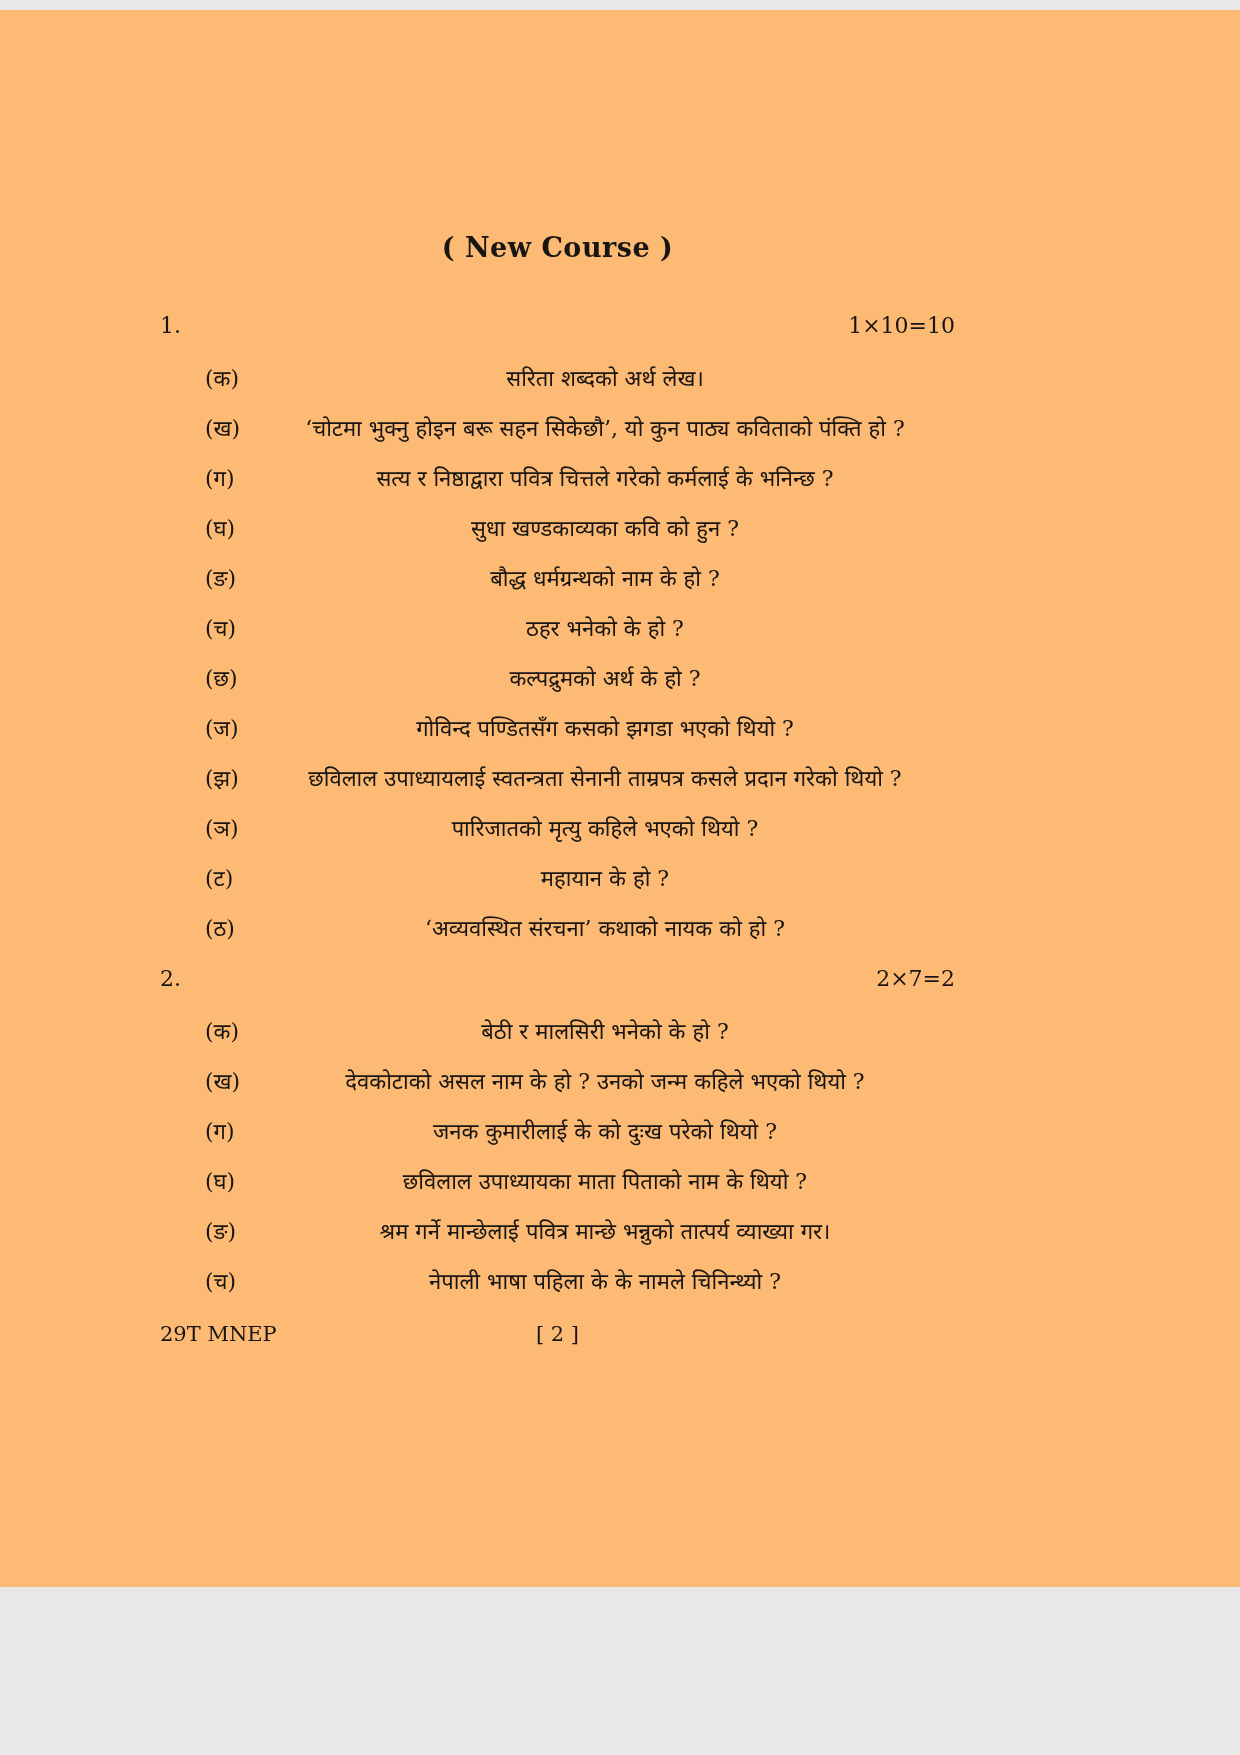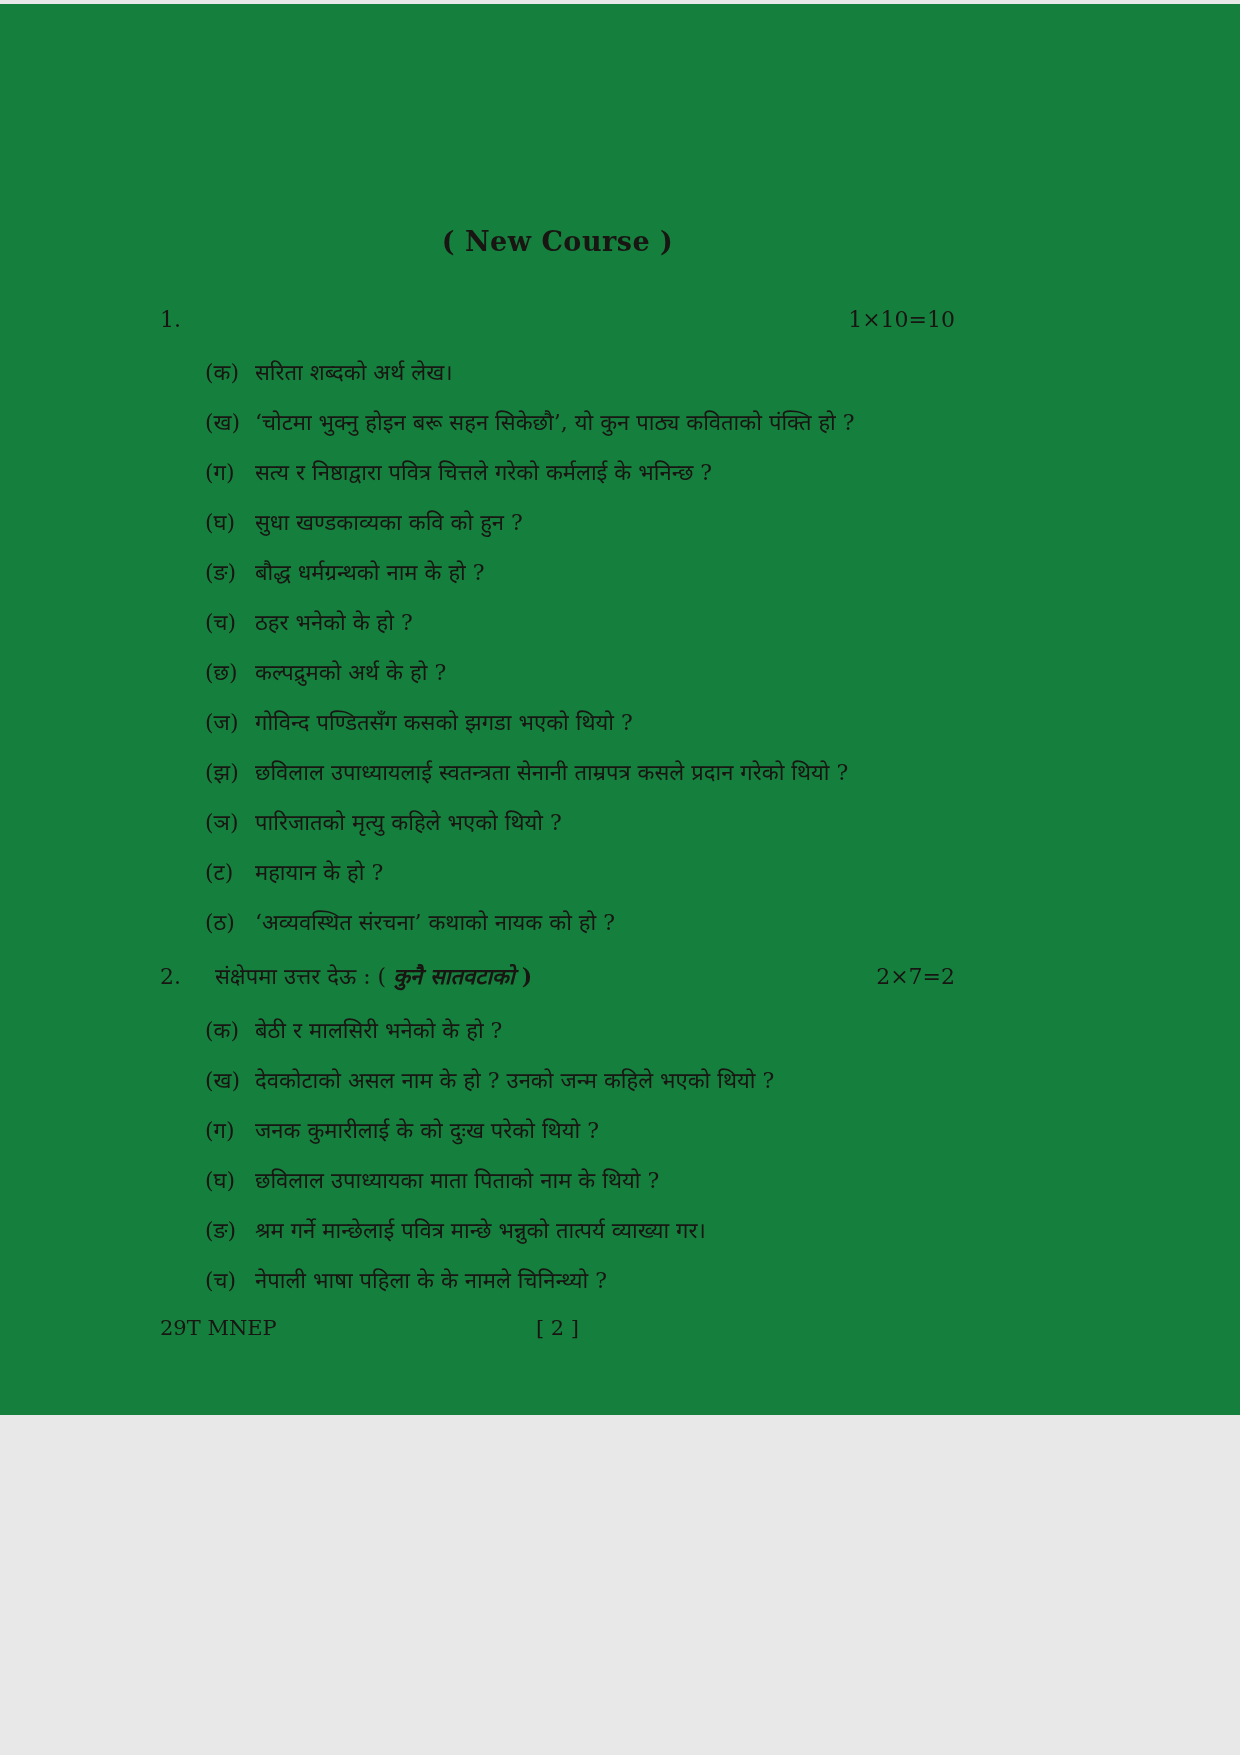--- a/index.html
+++ b/index.html
@@ -3,23 +3,23 @@
 <meta charset="utf-8">
 <style>
   html, body {
     margin: 0;
     padding: 0;
     background: #e8e8e8;
   }
   .page {
     position: relative;
     width: 1240px;
-    height: 1411px;
-    margin: 4px auto;
-    background: #15803d;
+    height: 1577px;
+    margin: 10px auto;
+    background: #fdba74;
     color: #181512;
     font-family: "DejaVu Serif", "Liberation Serif", serif;
     overflow: hidden;
   }
   .content {
     position: absolute;
     left: 160px;
     top: 222px;
     width: 795px;
   }
@@ -63,20 +63,21 @@
     margin: 0 0 24px 45px;
     font-size: 22px;
     line-height: 26px;
   }
   .item-label {
     width: 50px;
     flex-shrink: 0;
   }
   .item-text {
     flex: 1;
+    text-align: center;
   }
   .footer {
     position: absolute;
     left: 160px;
     top: 1312px;
     width: 795px;
     font-size: 21px;
   }
   .footer-code {
     position: relative;
@@ -150,21 +151,20 @@
       </div>
       <div class="item">
         <span class="item-label">(ठ)</span>
         <span class="item-text">‘अव्यवस्थित संरचना’ कथाको नायक को हो ?</span>
       </div>
     </div>
 
     <div class="question">
       <div class="q-header">
         <span class="q-number">2.</span>
-        <span class="q-prompt"><span>संक्षेपमा उत्तर देऊ : (</span>&nbsp;<span class="q-emph">कुनै सातवटाको</span>&nbsp;<span class="q-close">)</span></span>
         <span class="q-marks">2×7=2</span>
       </div>
 
       <div class="item">
         <span class="item-label">(क)</span>
         <span class="item-text">बेठी र मालसिरी भनेको के हो ?</span>
       </div>
       <div class="item">
         <span class="item-label">(ख)</span>
         <span class="item-text">देवकोटाको असल नाम के हो ? उनको जन्म कहिले भएको थियो ?</span>

